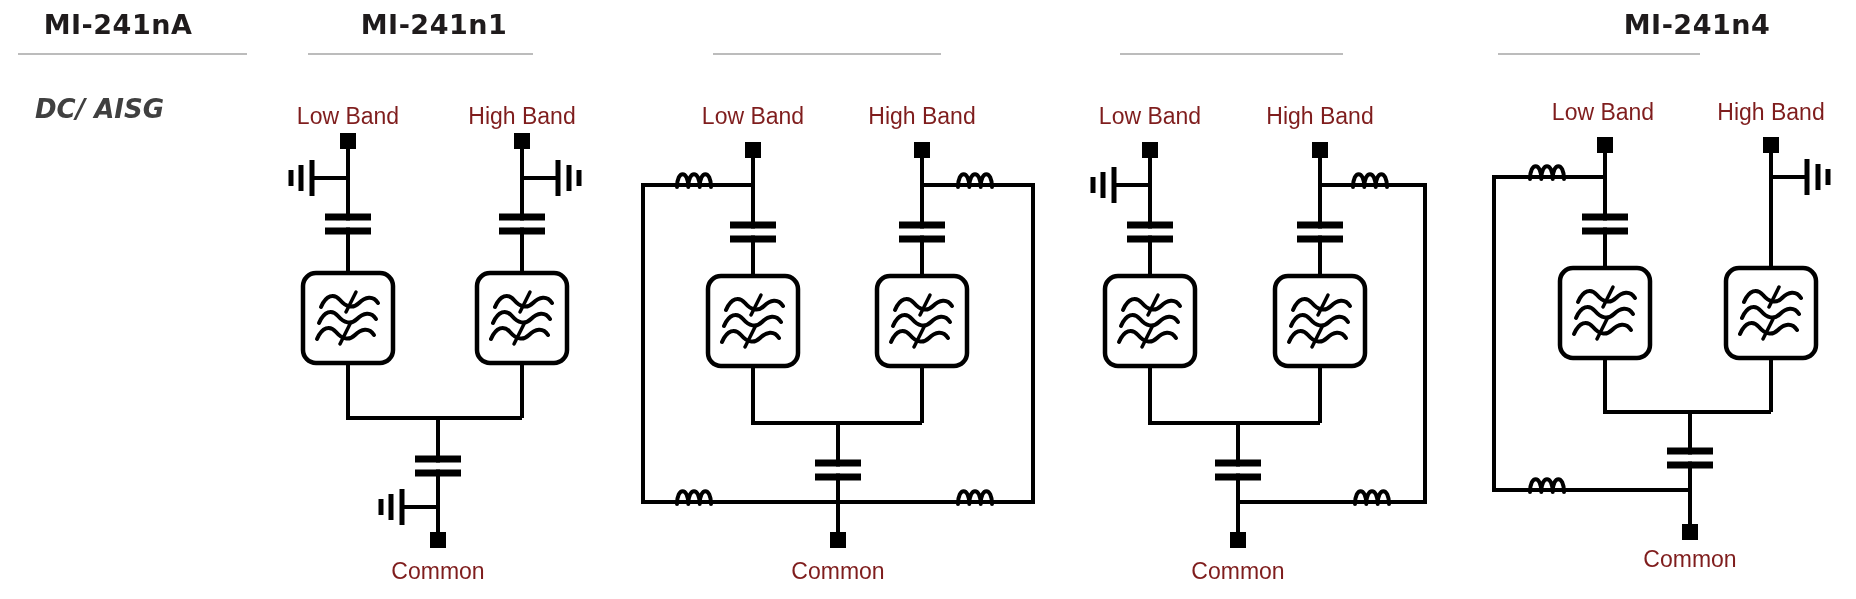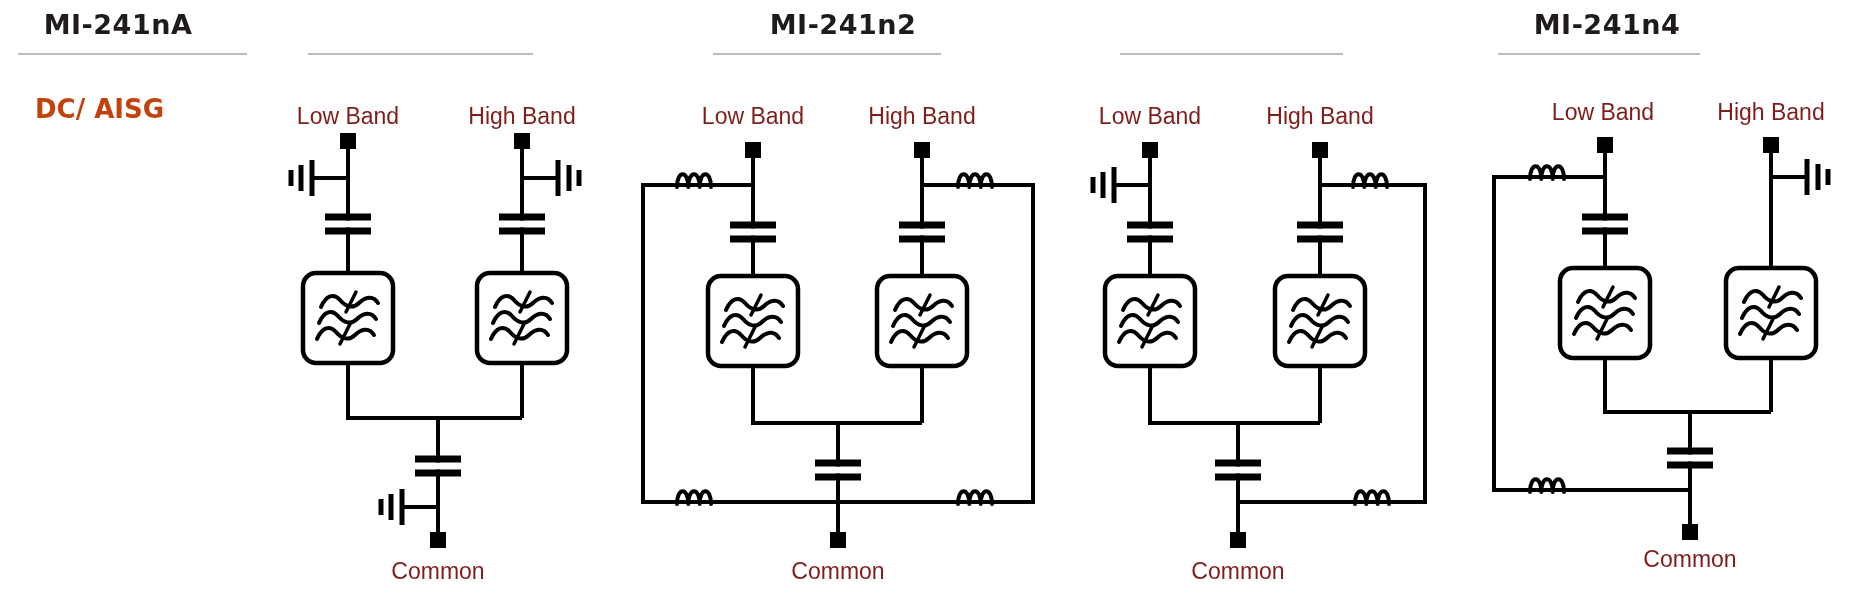--- a/index.html
+++ b/index.html
@@ -11,21 +11,21 @@
   .wire{stroke:#000;stroke-width:4;fill:none;}
   .hdr{
     position:absolute;top:9px;transform:translateX(-50%);
     font-family:"DejaVu Sans",sans-serif;font-weight:bold;font-size:27px;
     color:#1f1b1c;white-space:nowrap;letter-spacing:0.5px;
   }
   .rule{position:absolute;top:53px;height:2px;background:#bcbcbc;}
   .subtitle{
     position:absolute;left:35px;top:93px;
     font-family:"DejaVu Sans",sans-serif;font-weight:bold;font-size:26px;
-    line-height:32px;color:#c2410c;white-space:nowrap;
+    line-height:32px;color:#404040;white-space:nowrap;font-style:italic;
   }
   .band-label,.common-label{
     position:absolute;transform:translateX(-50%);
     font-size:23px;color:#7f1d1d;white-space:nowrap;line-height:33px;
   }
 </style>
 </head>
 <body>
 
 <div class="canvas">
@@ -119,22 +119,22 @@
       <use href="#sym-gnd" transform="translate(1771,177) scale(-1,1)"></use>
       <use href="#sym-ind" x="1547" y="177"></use>
       <use href="#sym-ind" x="1547" y="490"></use>
       <use href="#sym-port" x="1605" y="145"></use>
       <use href="#sym-port" x="1771" y="145"></use>
       <use href="#sym-port" x="1690" y="532"></use>
     </g>
   </svg>
 
   <div class="hdr" style="left:118px">MI-241nA</div>
-  <div class="hdr" style="left:843px">MI-241n2</div>
-  <div class="hdr" style="left:1607px">MI-241n4</div>
+  <div class="hdr" style="left:434px">MI-241n1</div>
+  <div class="hdr" style="left:1697px">MI-241n4</div>
 
   <div class="rule" style="left:18px;width:229px"></div>
   <div class="rule" style="left:308px;width:225px"></div>
   <div class="rule" style="left:713px;width:228px"></div>
   <div class="rule" style="left:1120px;width:223px"></div>
   <div class="rule" style="left:1498px;width:202px"></div>
 
   <div class="subtitle">
     <div>DC/ AISG</div>
   </div>

